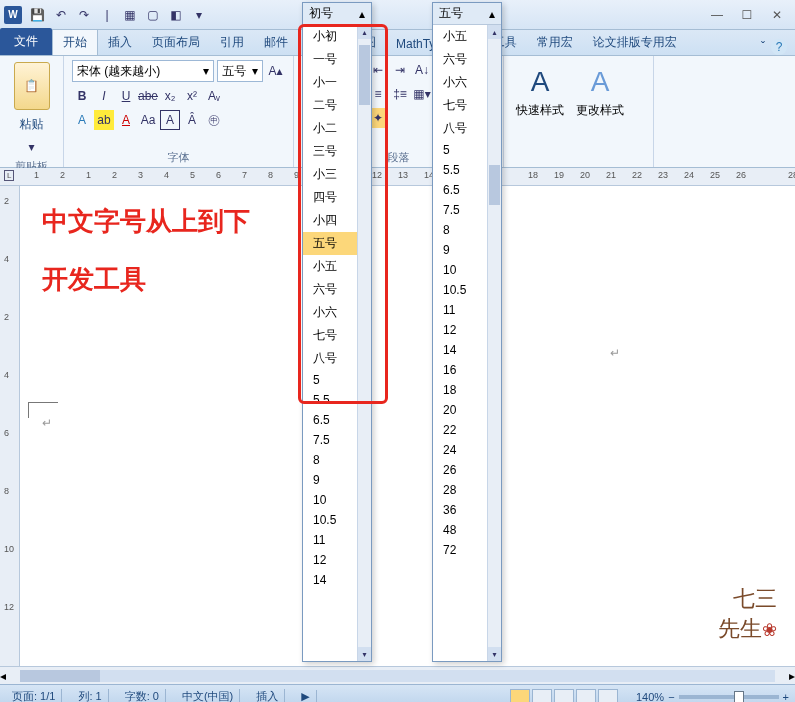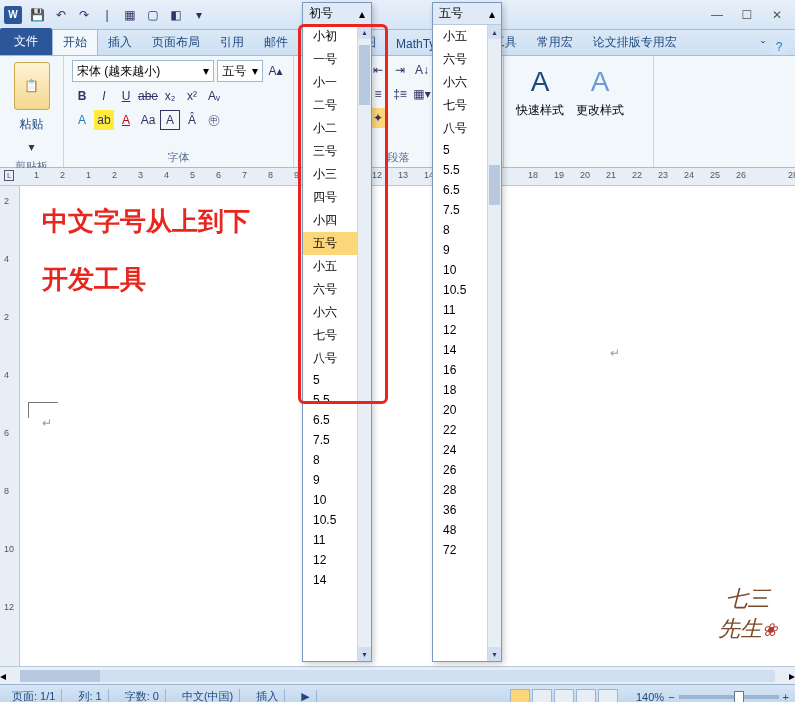--- a/index.html
+++ b/index.html
@@ -36,21 +36,21 @@
 .ruler-top { height: 18px; background: #e8eef6; border-bottom: 1px solid #b7c8dc; position: relative; overflow: hidden; font-size: 9px; color: #555; }
 .ruler-top .tick { position: absolute; top: 2px; }
 .doc-area { position: relative; height: 480px; display: flex; }
 .ruler-left { width: 20px; background: #e8eef6; border-right: 1px solid #b7c8dc; position: relative; font-size: 9px; color: #555; }
 .ruler-left .tick { position: absolute; left: 4px; }
 .page { flex: 1; background: #fff; position: relative; overflow: hidden; padding-left: 47px; }
 .page .red-text { color: #e8261e; font-size: 26px; font-weight: bold; font-family: SimSun, serif; }
 .page .line1 { position: absolute; left: 22px; top: 18px; }
 .page .line2 { position: absolute; left: 22px; top: 76px; }
 .para-mark { color: #999; font-size: 12px; }
-.watermark { position: absolute; right: 18px; bottom: 22px; color: #7a4a2a; font-family: KaiTi, serif; font-size: 22px; writing-mode: horizontal-tb; text-align: center; font-style: italic; }
+.watermark { position: absolute; right: 18px; bottom: 22px; color: #7a4a2a; font-family: KaiTi, serif; font-size: 22px; writing-mode: horizontal-tb; text-align: right; }
 
 .hscroll { height: 18px; background: #e8eef6; border-top: 1px solid #b7c8dc; display: flex; align-items: center; }
 .hscroll .track { flex: 1; height: 12px; background: #d2dff0; margin: 0 14px; position: relative; }
 .hscroll .thumb { position: absolute; left: 0; width: 80px; height: 12px; background: #b8c8df; }
 
 .statusbar { height: 24px; background: linear-gradient(#d6e5f5, #bcd3ec); border-top: 1px solid #9bb5d2; display: flex; align-items: center; padding: 0 6px; gap: 10px; color: #1f497d; font-size: 11px; }
 .statusbar .seg { padding: 0 6px; border-right: 1px solid #9bb5d2; }
 .statusbar .views { margin-left: auto; display: flex; gap: 2px; }
 .statusbar .view-btn { width: 20px; height: 16px; border: 1px solid #9bb5d2; background: #e8eef6; cursor: pointer; }
 .statusbar .zoom { display: flex; align-items: center; gap: 4px; margin-left: 8px; }

